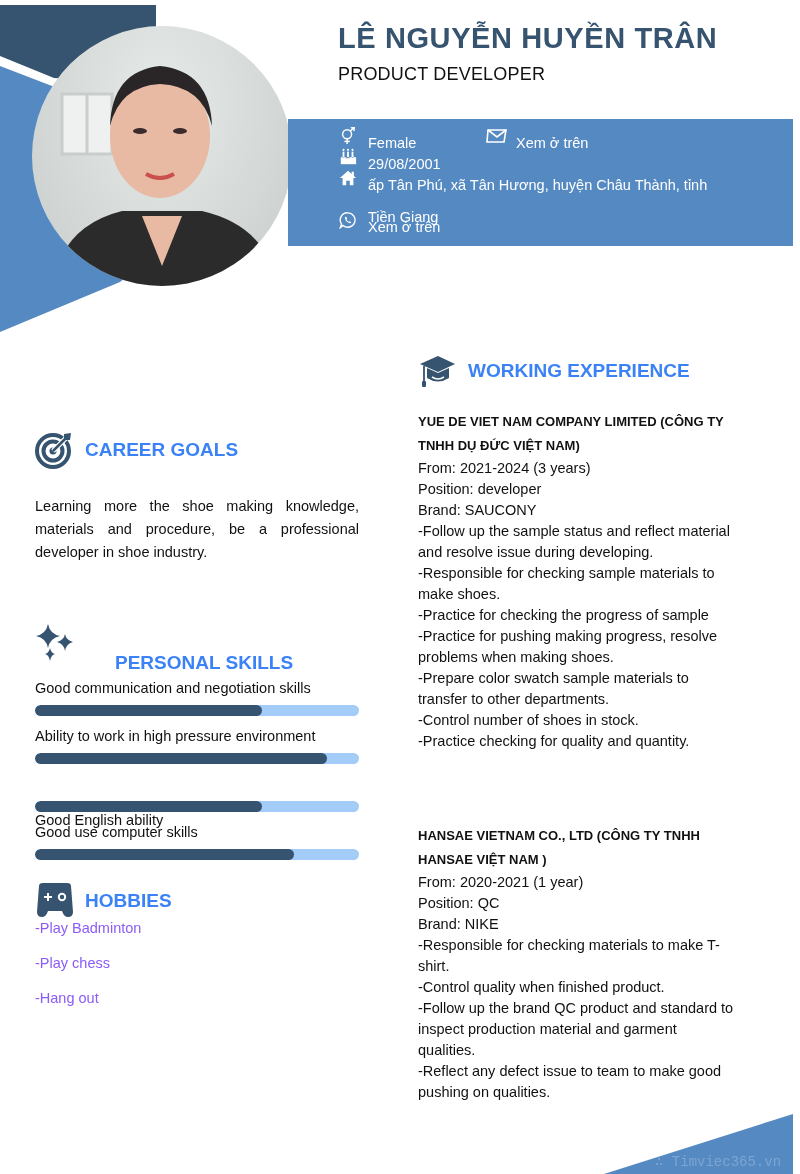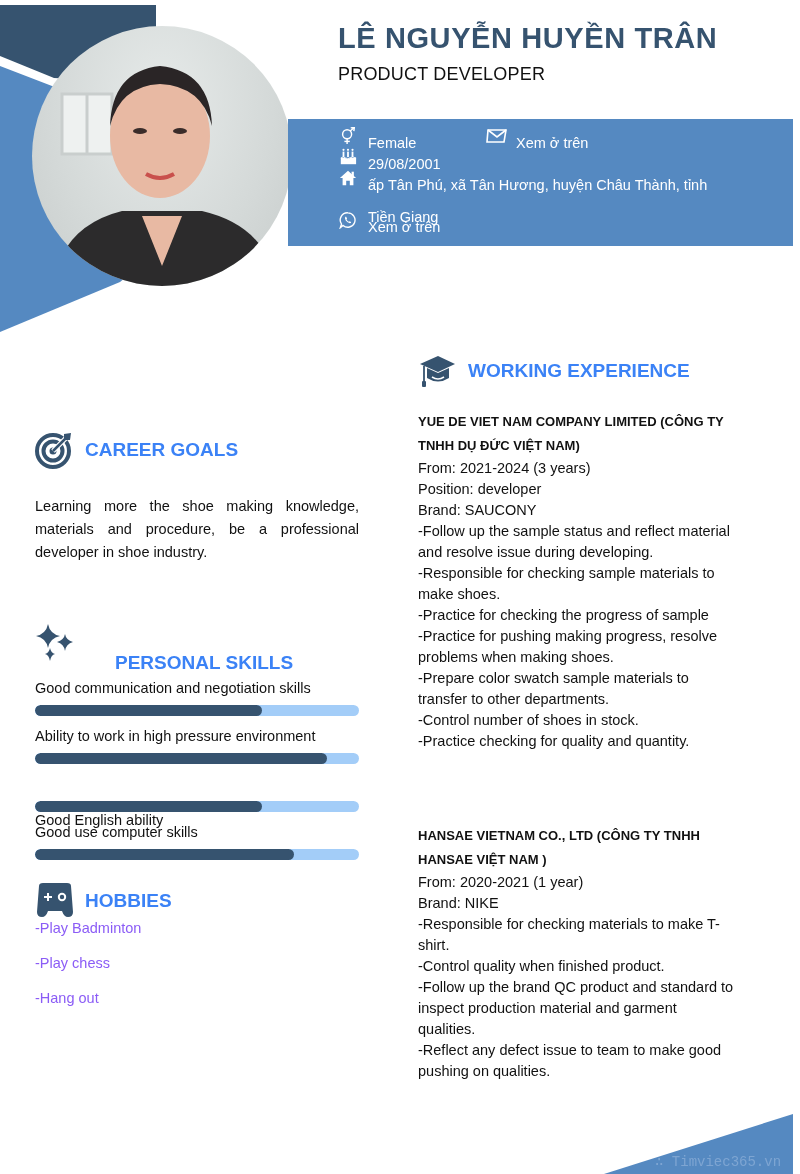--- a/index.html
+++ b/index.html
@@ -175,20 +175,21 @@
   <span class="ln">-Prepare color swatch sample materials to</span>
   <span class="ln">transfer to other departments.</span>
   <span class="ln">-Control number of  shoes in stock.</span>
   <span class="ln">-Practice checking for quality and quantity.</span>
 </div>
 
 <div class="job" style="top:824px;">
   <span class="ln co">HANSAE VIETNAM CO., LTD (CÔNG TY TNHH</span>
   <span class="ln co">HANSAE VIỆT NAM )</span>
   <span class="ln">From: 2020-2021 (1 year)</span>
+  <span class="ln">Position: QC</span>
   <span class="ln">Brand: NIKE</span>
   <span class="ln">-Responsible for checking materials to make T-</span>
   <span class="ln">shirt.</span>
   <span class="ln">-Control  quality when finished product.</span>
   <span class="ln">-Follow up the brand QC product and standard to</span>
   <span class="ln">inspect production material and garment</span>
   <span class="ln">qualities.</span>
   <span class="ln">-Reflect any defect issue to team to make good</span>
   <span class="ln">pushing on qualities.</span>
 </div>

